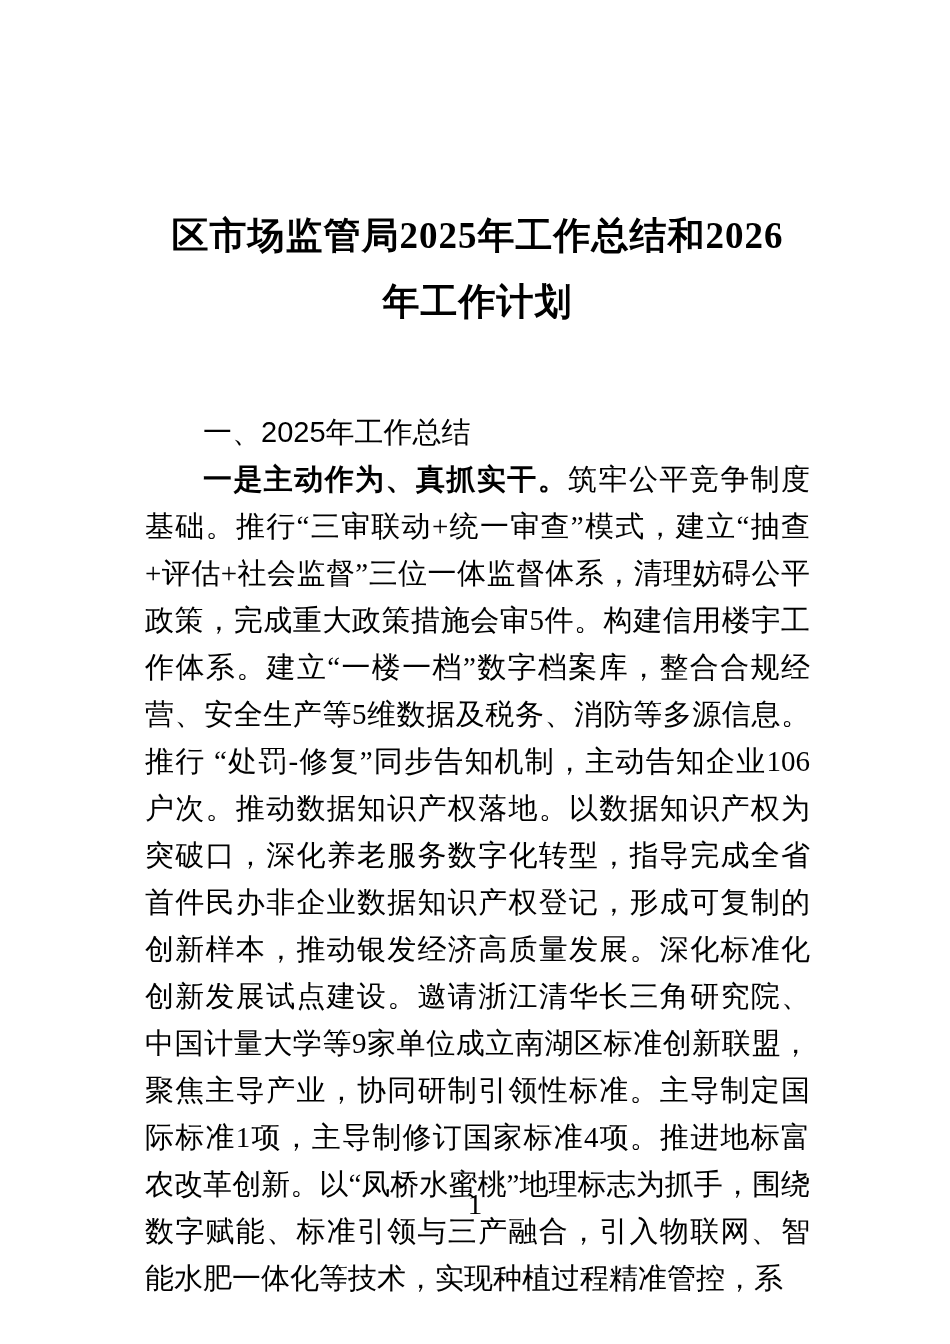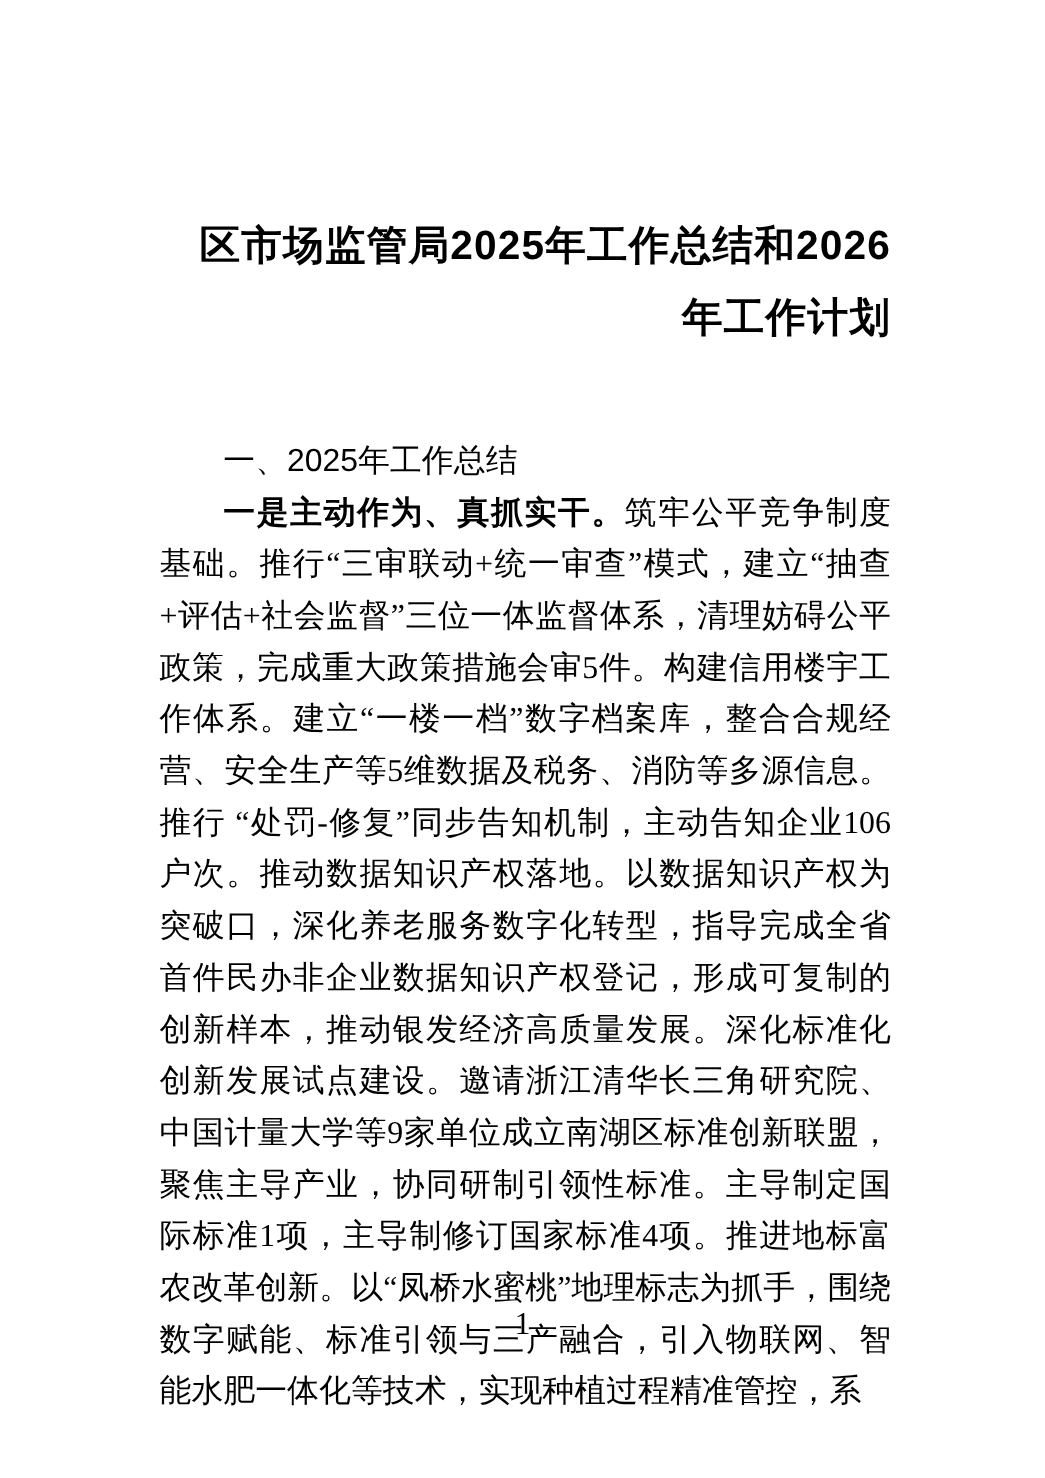--- a/index.html
+++ b/index.html
@@ -17,26 +17,26 @@
   }
   .content {
     position: absolute;
     left: 145px;
     top: 0;
     width: 665px;
     padding-top: 190px;
     box-sizing: content-box;
   }
   .doc-title {
-    margin: 0;
-    font-family: Liberation Sans, sans-serif;
+    margin: 13px;
+    font-family: Liberation Serif, serif;
     font-weight: 700;
     font-size: 37px;
     line-height: 66px;
-    text-align: right;
+    text-align: center;
     letter-spacing: 1px;
   }
   .section-heading {
     margin: 74px 0 0 0;
     font-family: "Liberation Sans", "DejaVu Sans", sans-serif;
     font-weight: 400;
     font-size: 29px;
     line-height: 47px;
     text-indent: 2em;
   }

